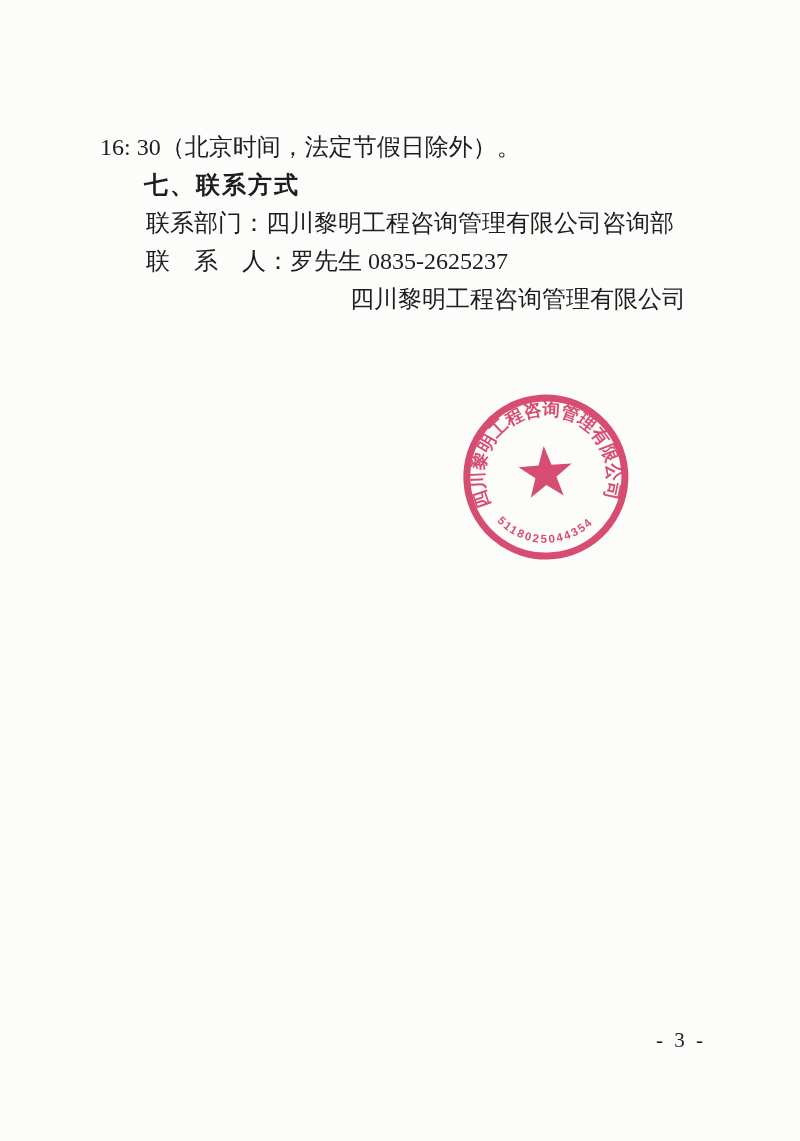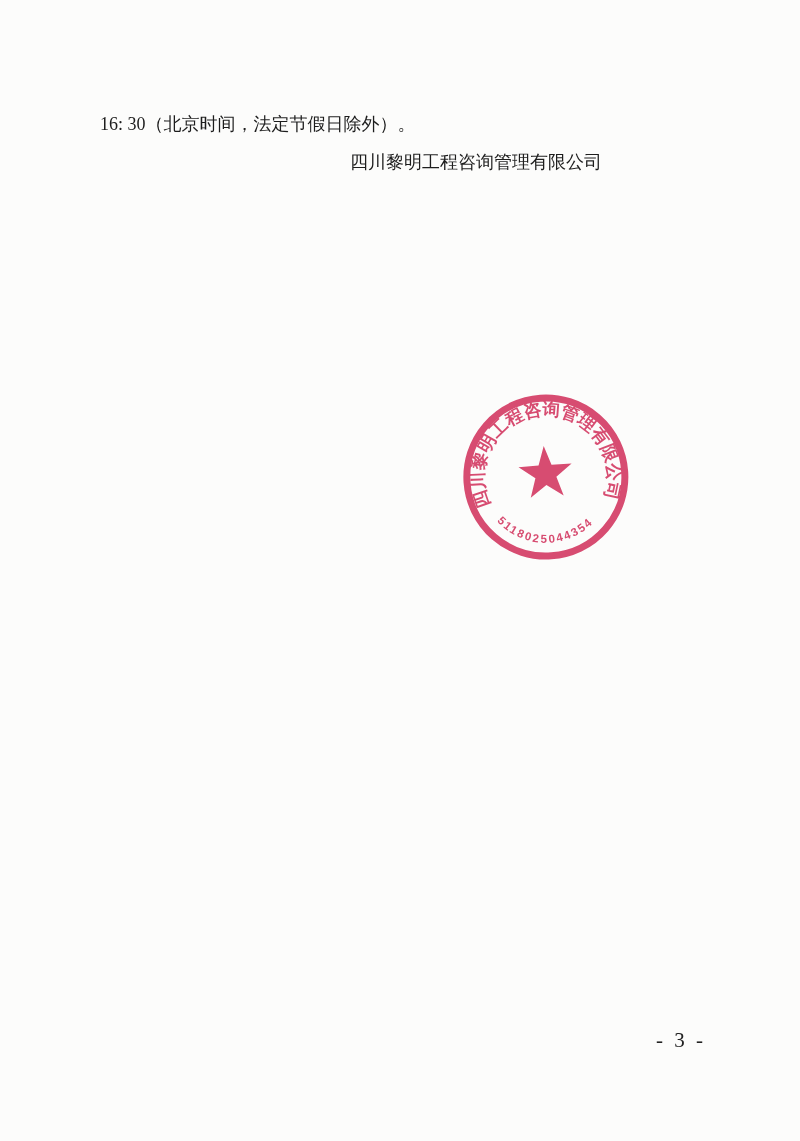--- a/index.html
+++ b/index.html
@@ -11,23 +11,23 @@
     height: 1141px;
     background: #fcfcfb;
     overflow: hidden;
     font-family: "Liberation Serif", "DejaVu Serif", serif;
     color: #1d1d1d;
   }
 
   .body-text {
     position: absolute;
     left: 100px;
-    top: 105px;
+    top: 128px;
     width: 608px;
-    font-size: 18px;
+    font-size: 24px;
     line-height: 38px;
   }
   .body-text p { margin: 0; }
 
   .para-justify {
     text-align: justify;
     text-indent: 44px;
   }
   .ul-seg {
     text-decoration: underline;
@@ -85,22 +85,25 @@
 </head>
 <body>
 
 <div class="page">
 
   <div class="body-text">
 
     <p>16: 30（北京时间，法定节假日除外）。</p>
 
 
+    <p class="heading">七、联系方式</p>
 
+    <p class="contact-row"><span class="clabel">联系部门：</span><span>四川黎明工程咨询管理有限公司咨询部</span></p>
 
+    <p class="contact-row"><span class="clabel">联　系　人：</span><span>罗先生 0835-2625237</span></p>
 
 
     <p class="sig-company">四川黎明工程咨询管理有限公司</p>
 
 
   </div>
 
   <div class="stamp">
     <svg viewBox="0 0 174 174" xmlns="http://www.w3.org/2000/svg">
       <g fill="#d5345f" stroke="none">

